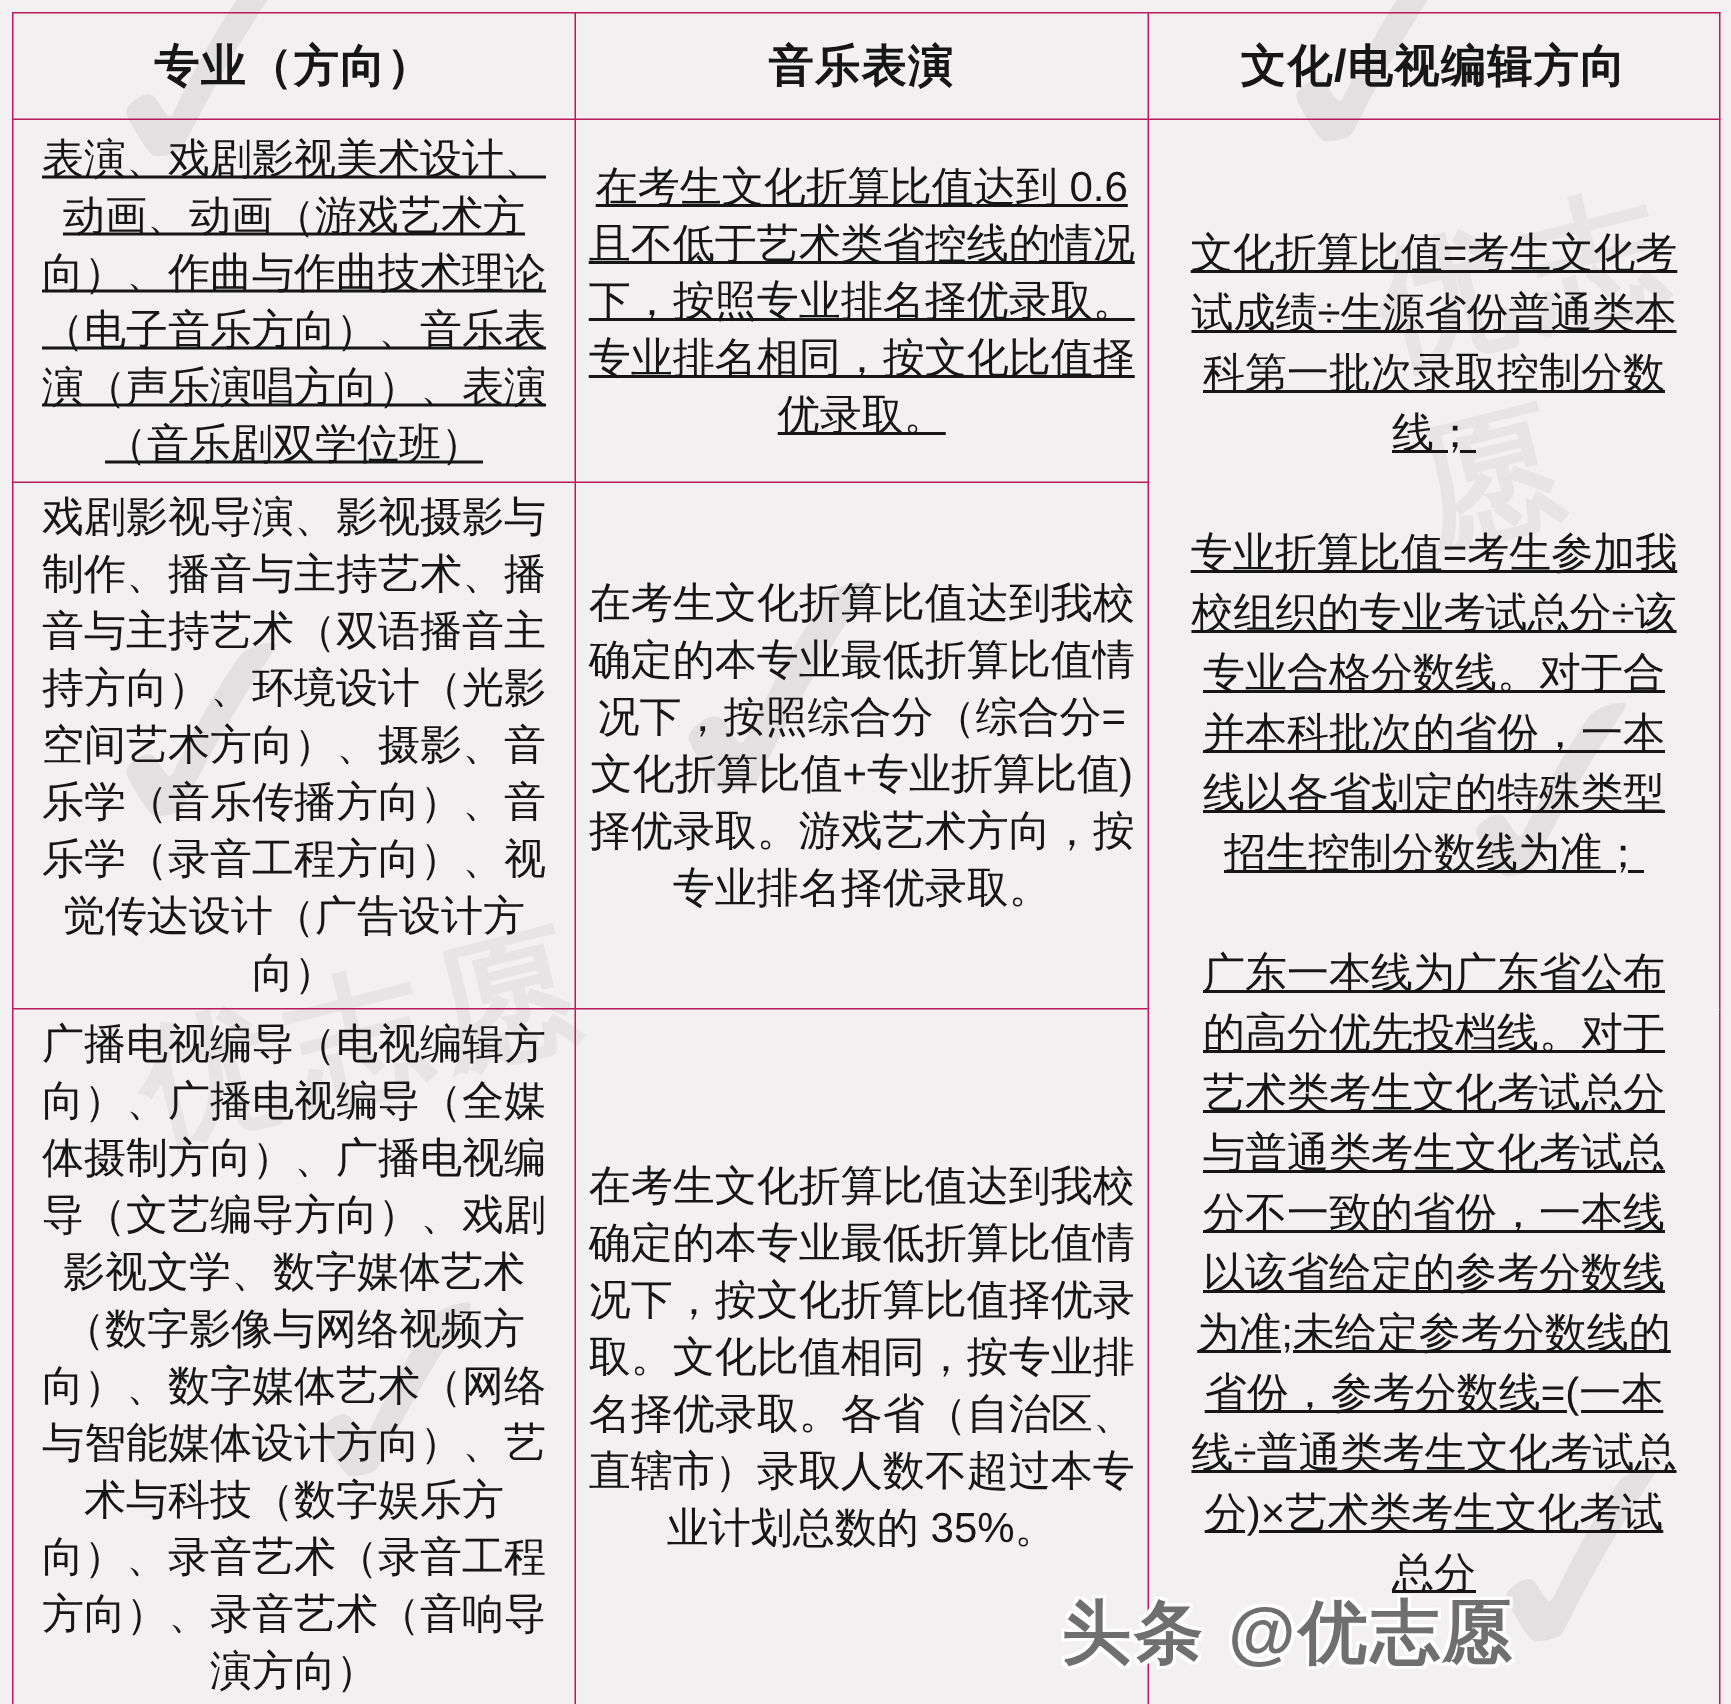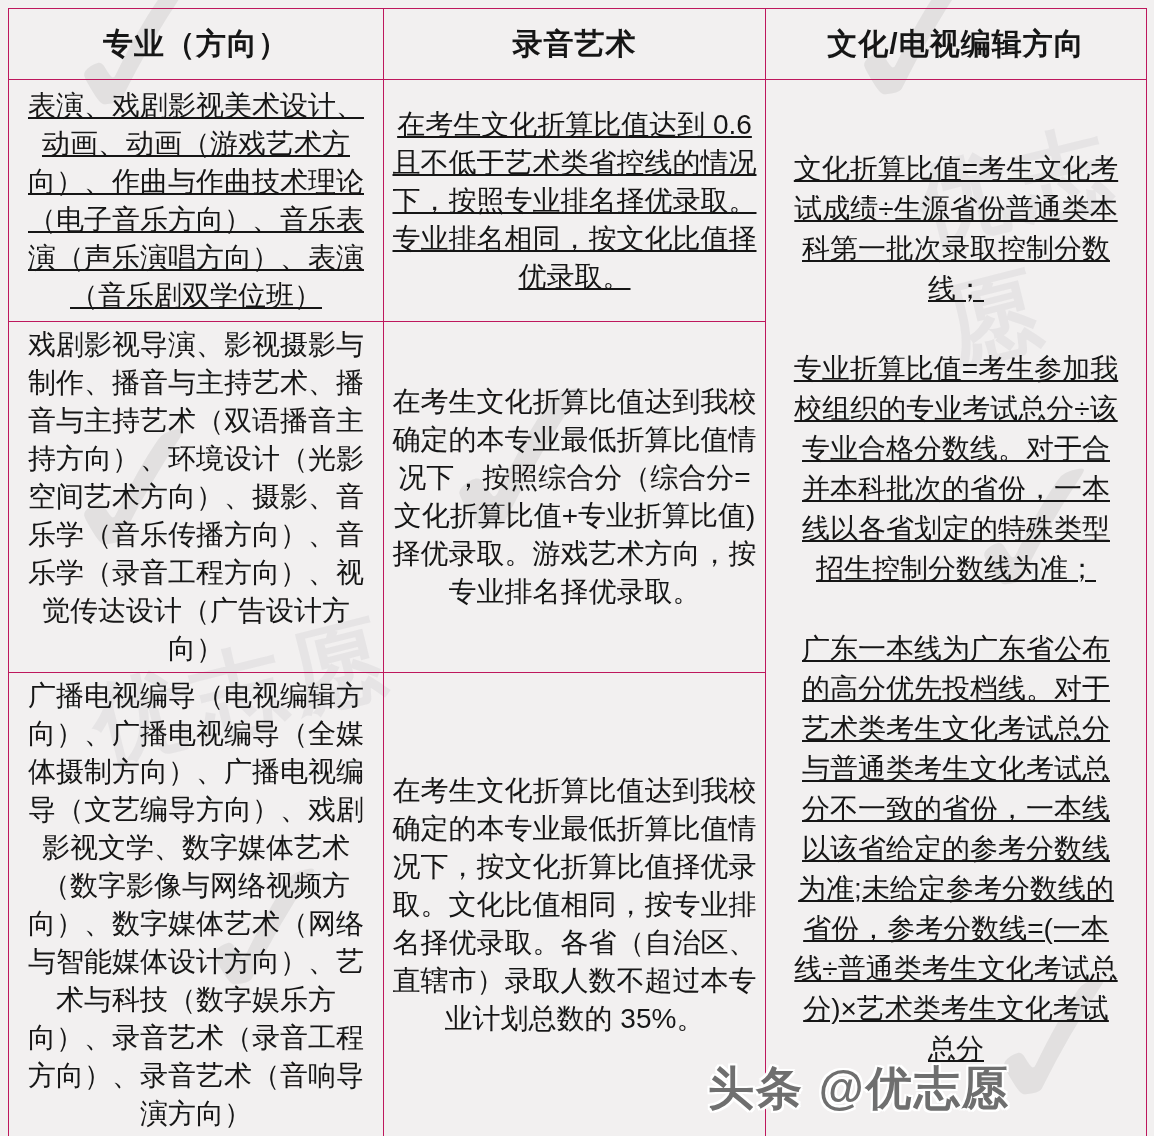--- a/index.html
+++ b/index.html
@@ -109,21 +109,21 @@
 
   <table class="t">
     <colgroup>
         <col class="c1">
         <col class="c2">
         <col class="c3">
       </colgroup>
     <thead>
       <tr class="hrow">
         <th>专业（方向）</th>
-        <th>录音艺术</th>
+        <th>音乐表演</th>
         <th>文化/电视编辑方向</th>
       </tr>
     </thead>
     <tbody>
       <tr class="r1">
         <td class="cell">表演、戏剧影视美术设计、动画、动画（游戏艺术方向）、作曲与作曲技术理论（电子音乐方向）、音乐表演（声乐演唱方向）、表演（音乐剧双学位班）</td>
         <td class="cell">在考生文化折算比值达到 0.6 且不低于艺术类省控线的情况下，按照专业排名择优录取。专业排名相同，按文化比值择优录取。</td>
         <td class="cell ratio" rowspan="3">
           <p>文化折算比值=考生文化考试成绩÷生源省份普通类本科第一批次录取控制分数线；</p>
           <p>专业折算比值=考生参加我校组织的专业考试总分÷该专业合格分数线。对于合并本科批次的省份，一本线以各省划定的特殊类型招生控制分数线为准；</p>

